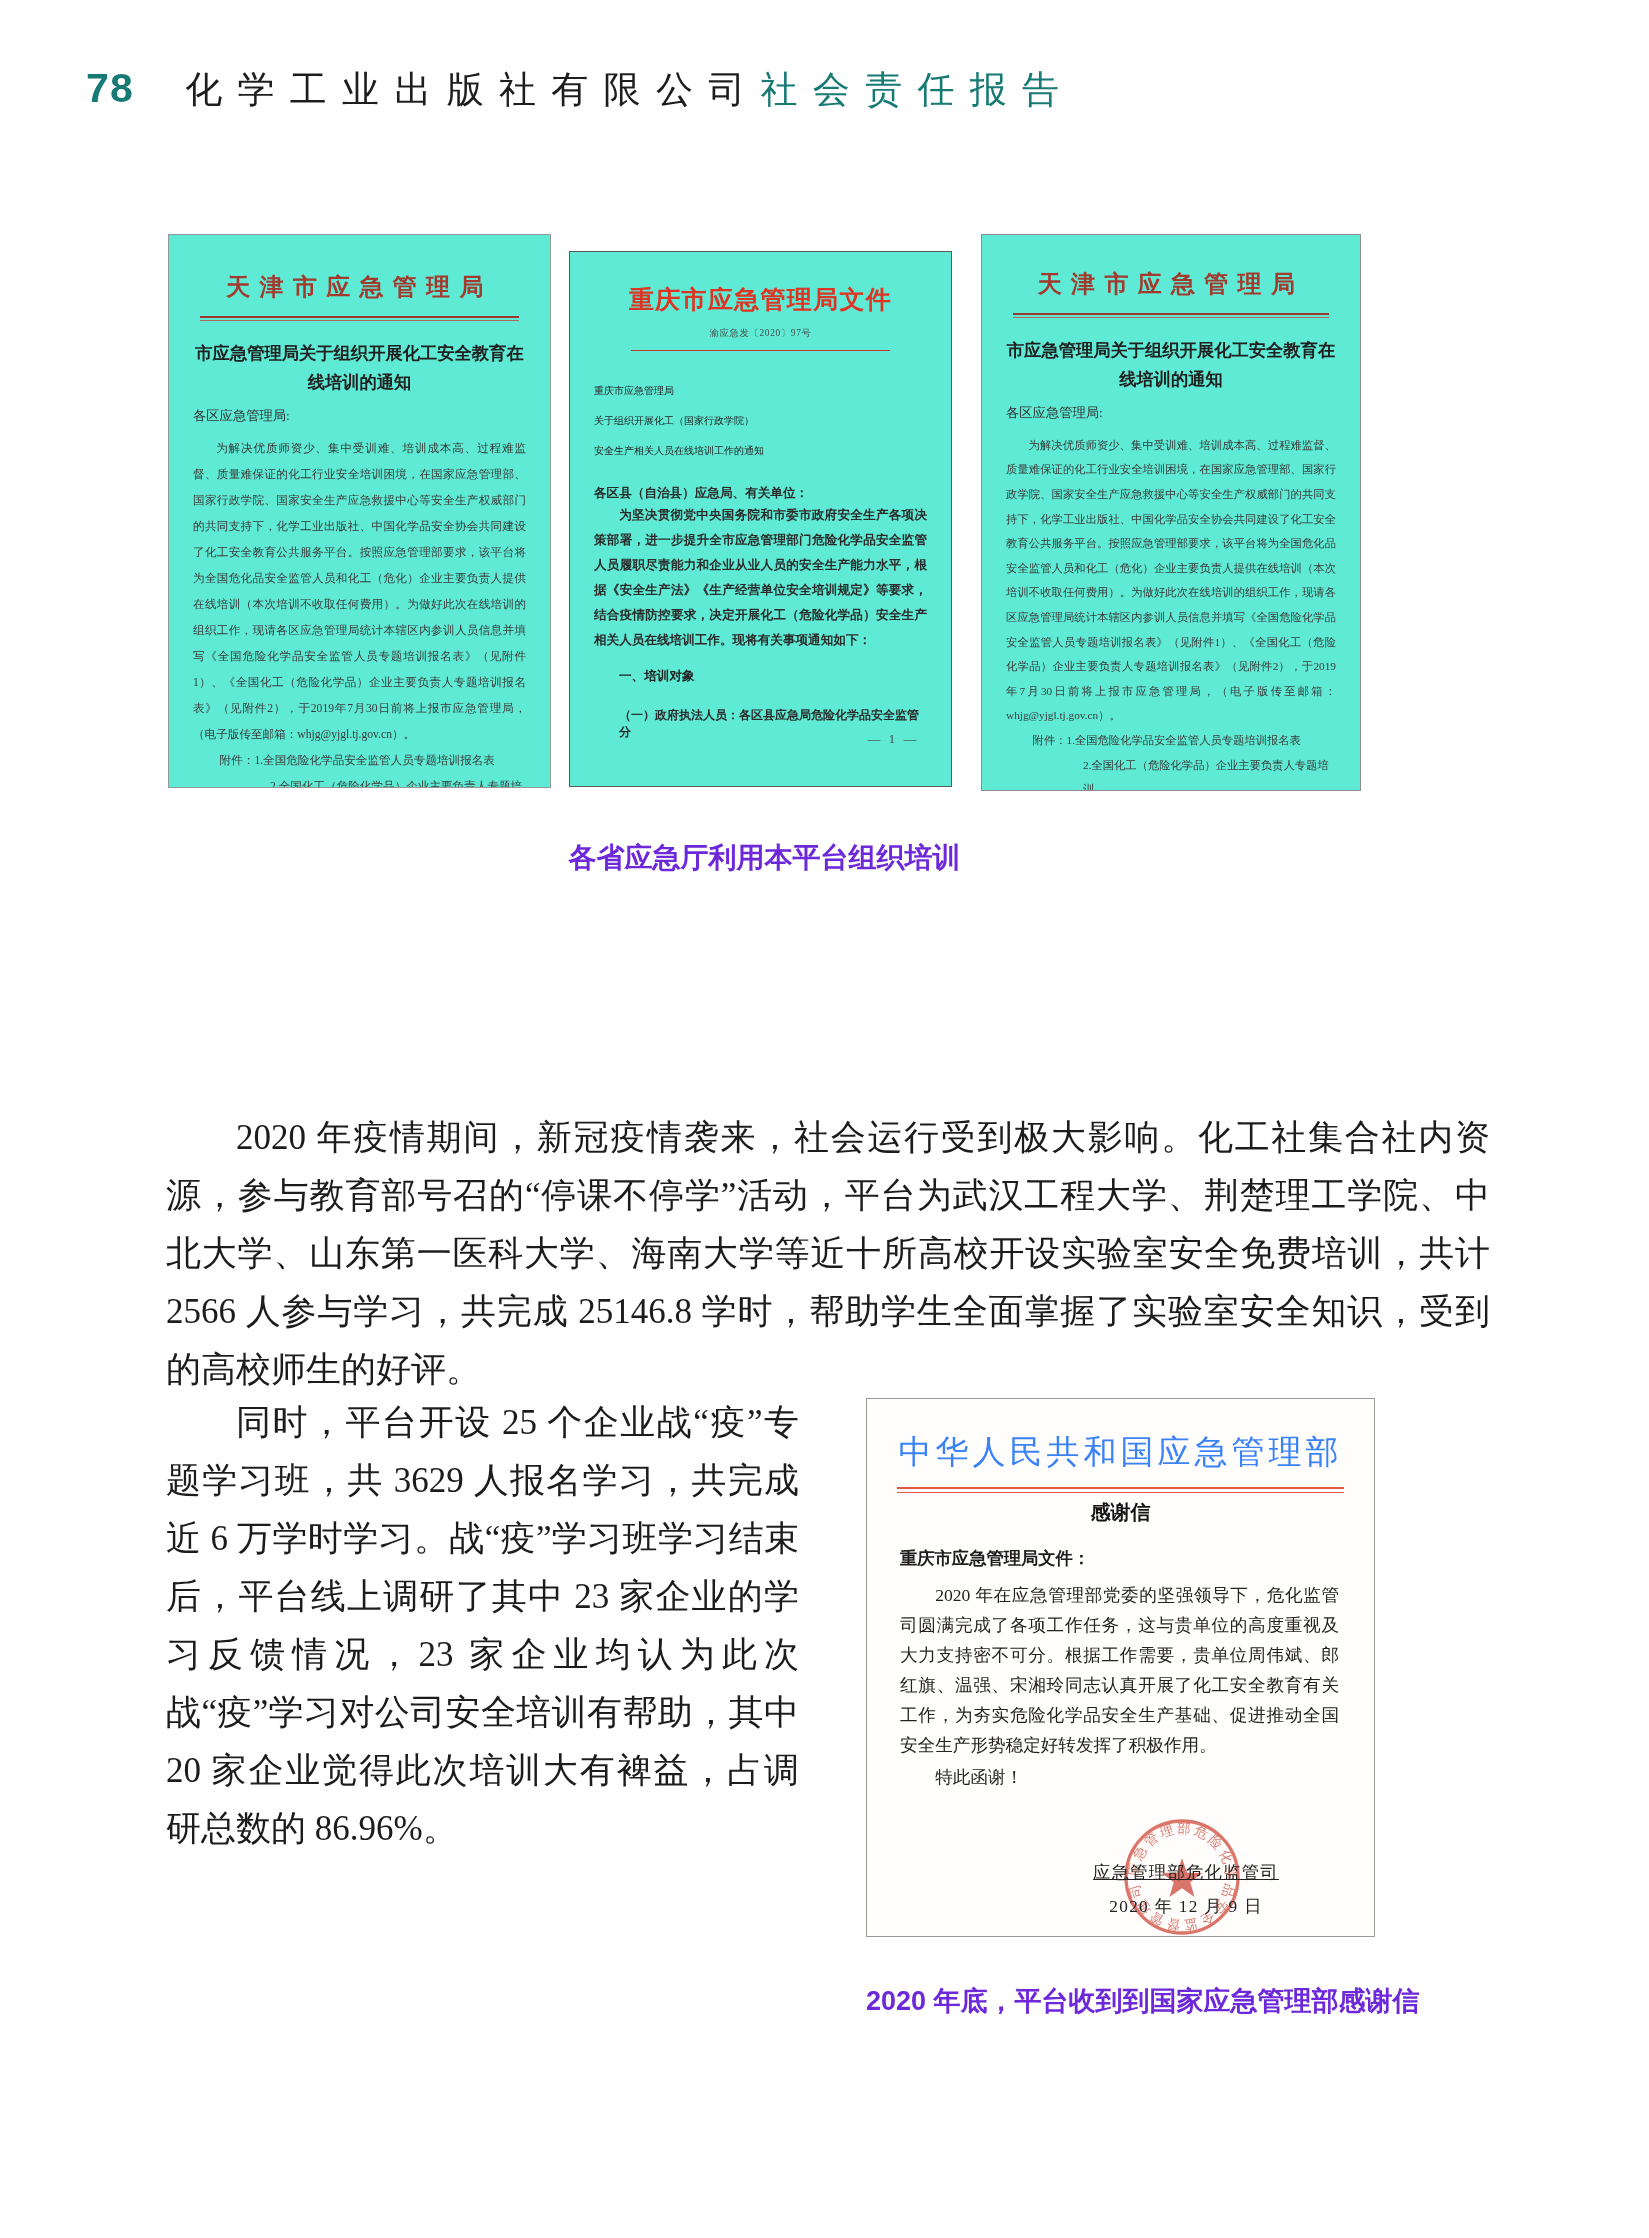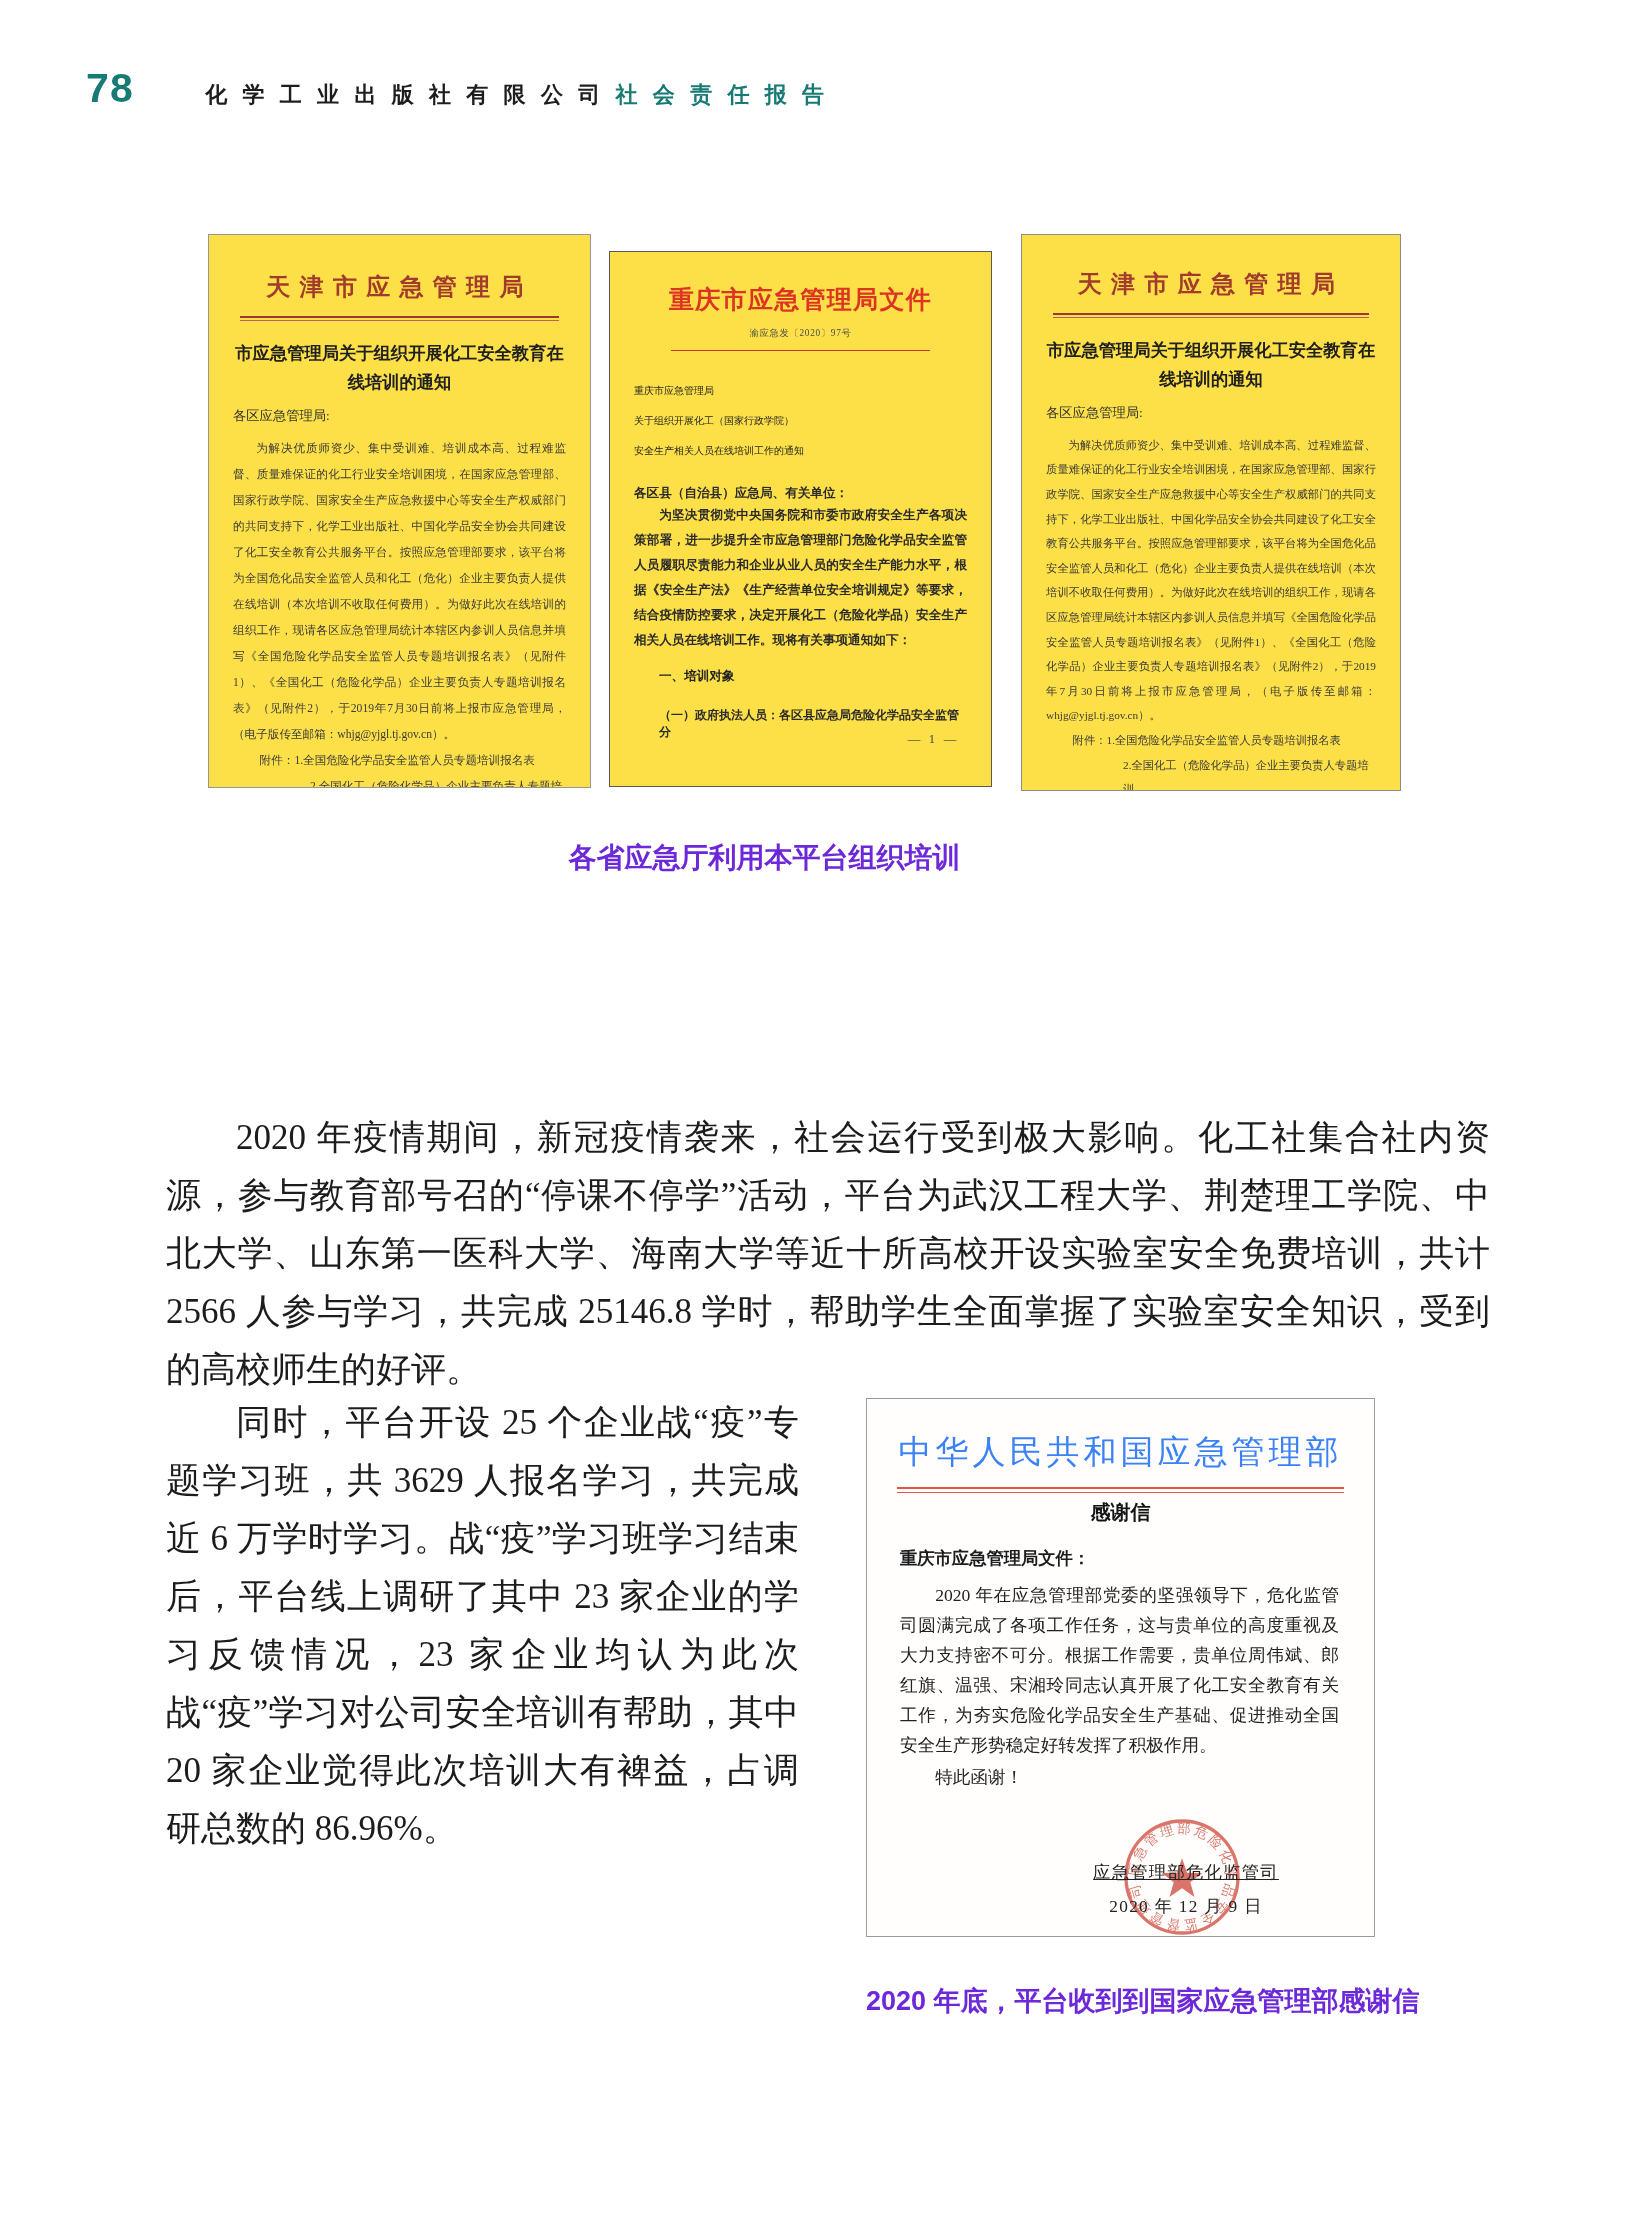--- a/index.html
+++ b/index.html
@@ -8,27 +8,27 @@
     font-family:"Liberation Serif", serif; color:#1f1f1f; overflow:hidden;
   }
 
   
   .header { position:absolute; left:86px; top:65px; display:flex; align-items:baseline; }
   .page-num {
     font-family:"Liberation Sans", sans-serif; font-weight:700; font-size:41px;
     color:#177a74; letter-spacing:1.3px;
   }
   .header-title {
-    margin-left:71px; font-family:"Liberation Sans", sans-serif; font-weight:700;
-    font-size:22px; letter-spacing:15.3px; color:#1d1d1d; white-space:nowrap;
+    margin-left:51px; font-family:"Liberation Sans", sans-serif; font-weight:400;
+    font-size:37px; letter-spacing:15.3px; color:#1d1d1d; white-space:nowrap;
   }
   .header-title .accent { color:#177a74; }
 
   
-  .doc { position:absolute; background:#fde047; overflow:hidden; box-sizing:border-box;margin-left:40px; }
+  .doc { position:absolute; background:#5eead4; overflow:hidden; box-sizing:border-box; }
   #doc-tianjin-1 { left:168px; top:234px; width:383px; height:554px; border:0.7px solid #979797; padding:0 24px; }
   #doc-chongqing { left:569px; top:251px; width:383px; height:536px; border:1.3px solid #5a5a5a; padding:0 24px; }
   #doc-tianjin-2 { left:981px; top:234px; width:380px; height:557px; border:0.7px solid #8d8d8d; padding:0 24px; }
 
   .tj-agency {
     margin-top:36px; text-align:center; color:#a23a2e; font-weight:700;
     font-size:24px; letter-spacing:9.3px; white-space:nowrap;
   }
   .tj-rule { margin:13.3px auto 0; width:96%; height:2px; border-top:2px solid #9c3a30; border-bottom:0.7px solid #b5655c; }
   .tj-heading { margin-top:17.3px; text-align:center; font-weight:700; font-size:17.3px; line-height:29px; color:#202020; }

